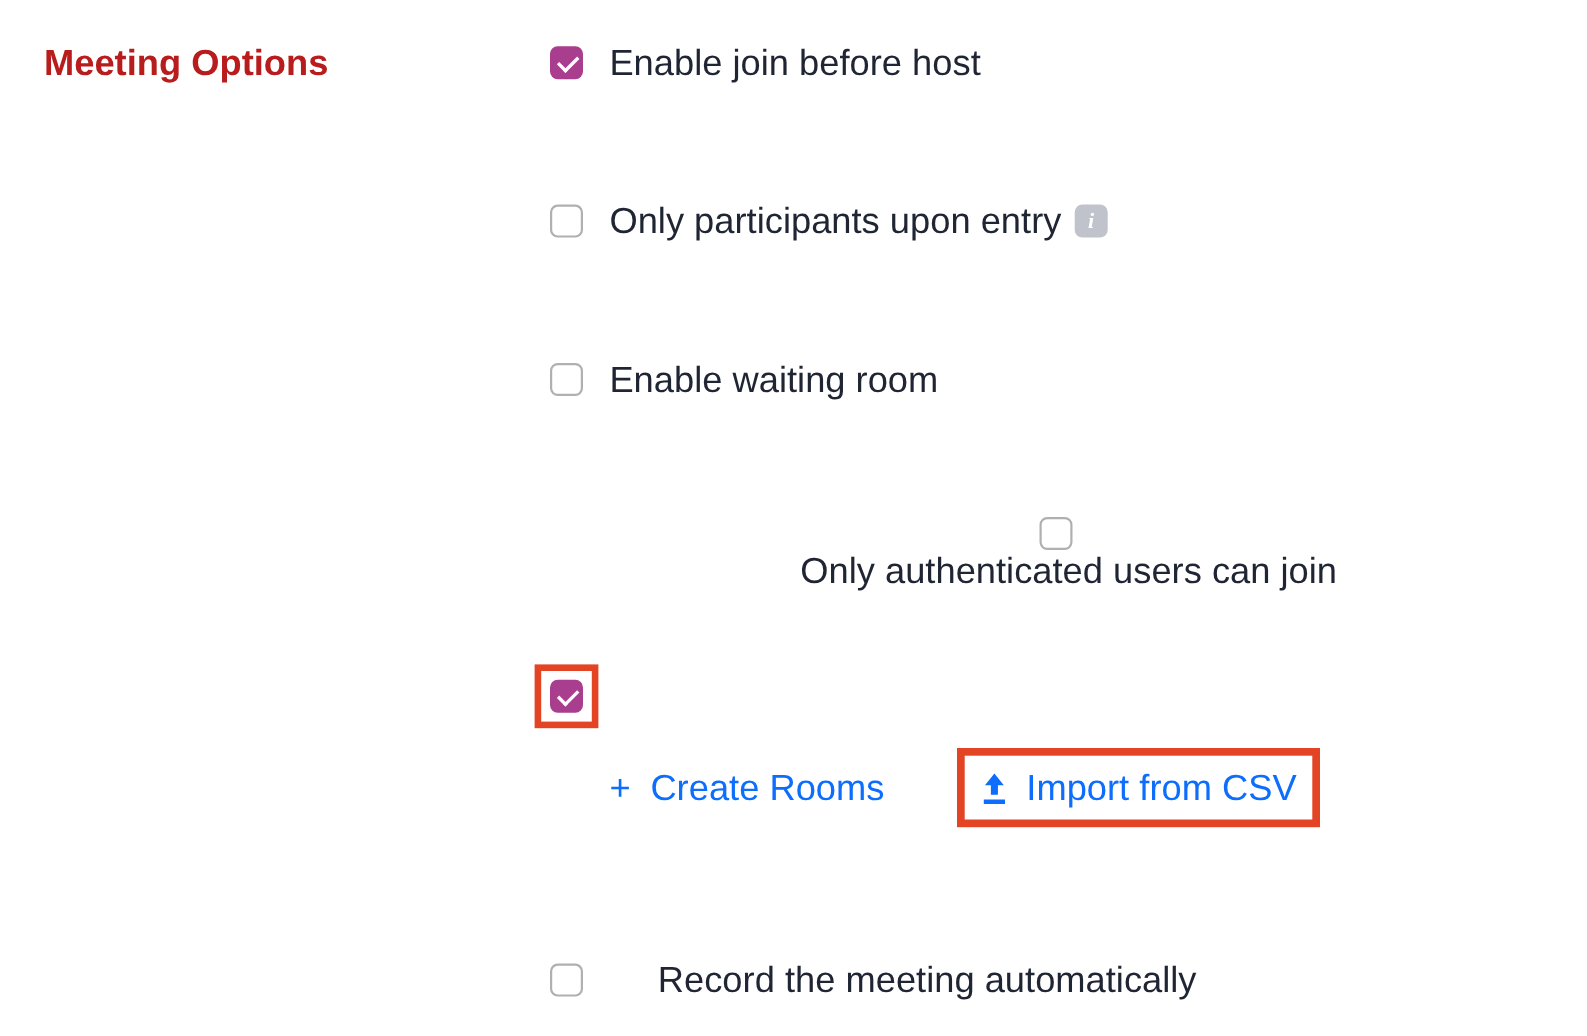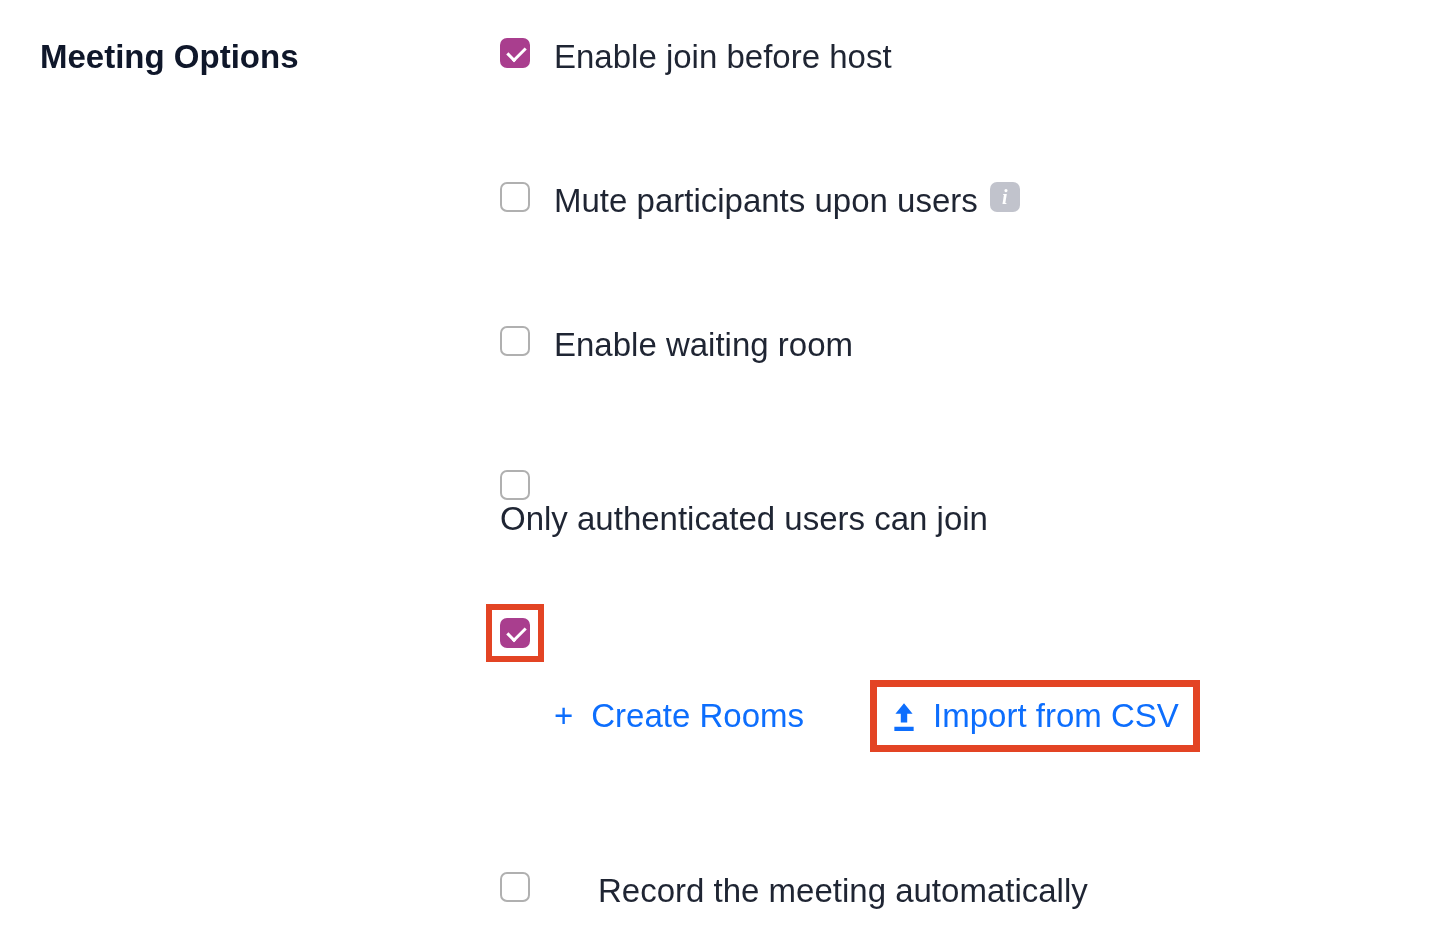--- a/index.html
+++ b/index.html
@@ -15,30 +15,30 @@
       position: relative;
     }
     .container {
       display: flex;
       padding-top: 38px;
       padding-left: 40px;
     }
     .section-title {
       font-size: 33px;
       font-weight: 600;
-      color: #0f172a;
+      color: #b91c1c;
       width: 460px;
       flex-shrink: 0;
     }
     .options-column {
       flex: 1;
     }
     .option-row {
       display: flex;
-      align-items: flex-start;
+      align-items: center;
       margin-bottom: 106px;
     }
     .option-row.breakout {
       margin-bottom: 18px;
     }
     .option-row.tight {
       margin-bottom: 0;
       gap: 44px;
     }
     .checkbox {
@@ -138,21 +138,21 @@
   <div class="section-title">Meeting Options</div>
   <div class="options-column">
 
     <div class="option-row">
       <div class="checkbox checked"></div>
       <span class="option-label">Enable join before host</span>
     </div>
 
     <div class="option-row">
       <div class="checkbox"></div>
-      <span class="option-label">Mute participants upon users</span>
+      <span class="option-label">Only participants upon entry</span>
       <span class="info-badge">i</span>
     </div>
 
     <div class="option-row">
       <div class="checkbox"></div>
       <span class="option-label">Enable waiting room</span>
     </div>
 
     <div class="option-row" style="margin-bottom: 66px; flex-direction: column;">
       <div class="checkbox"></div>

